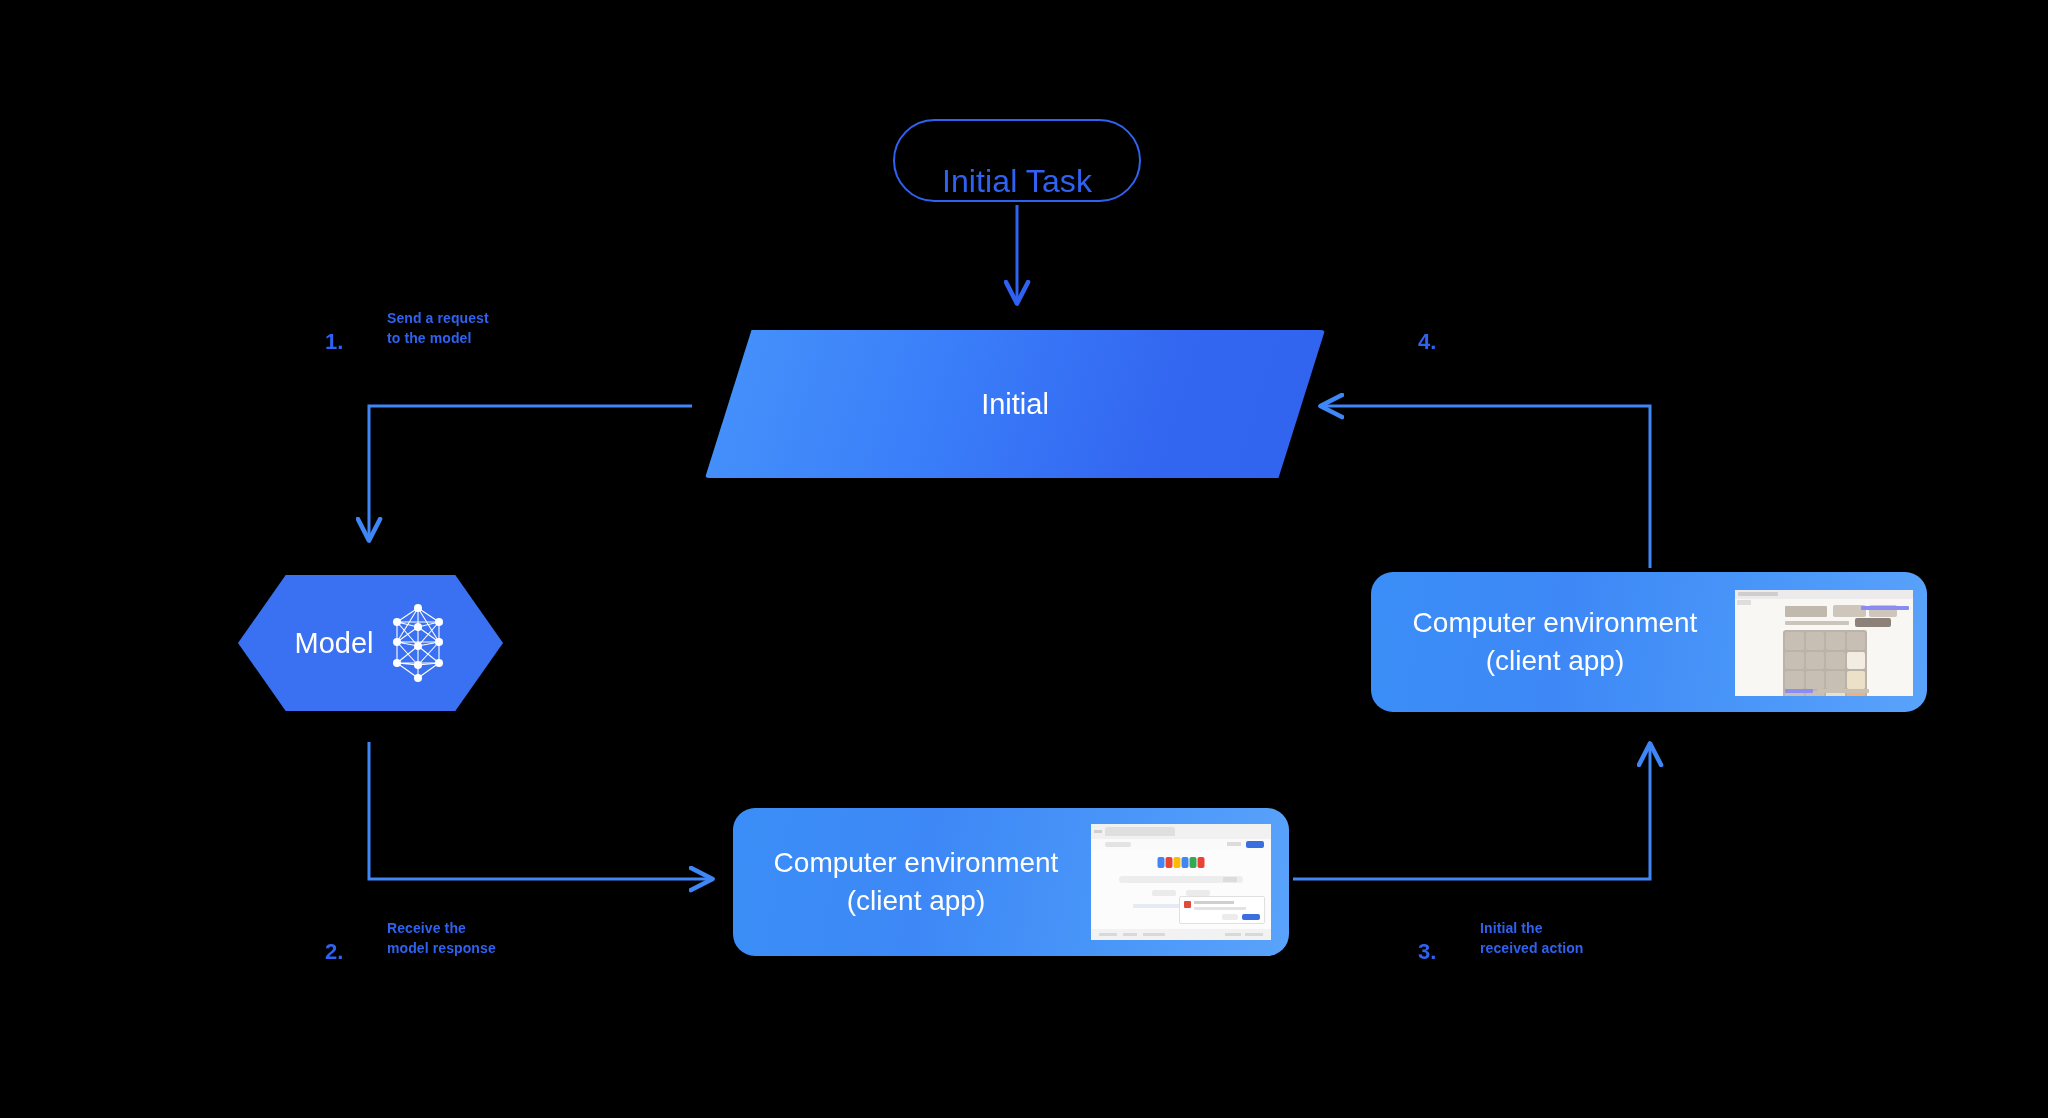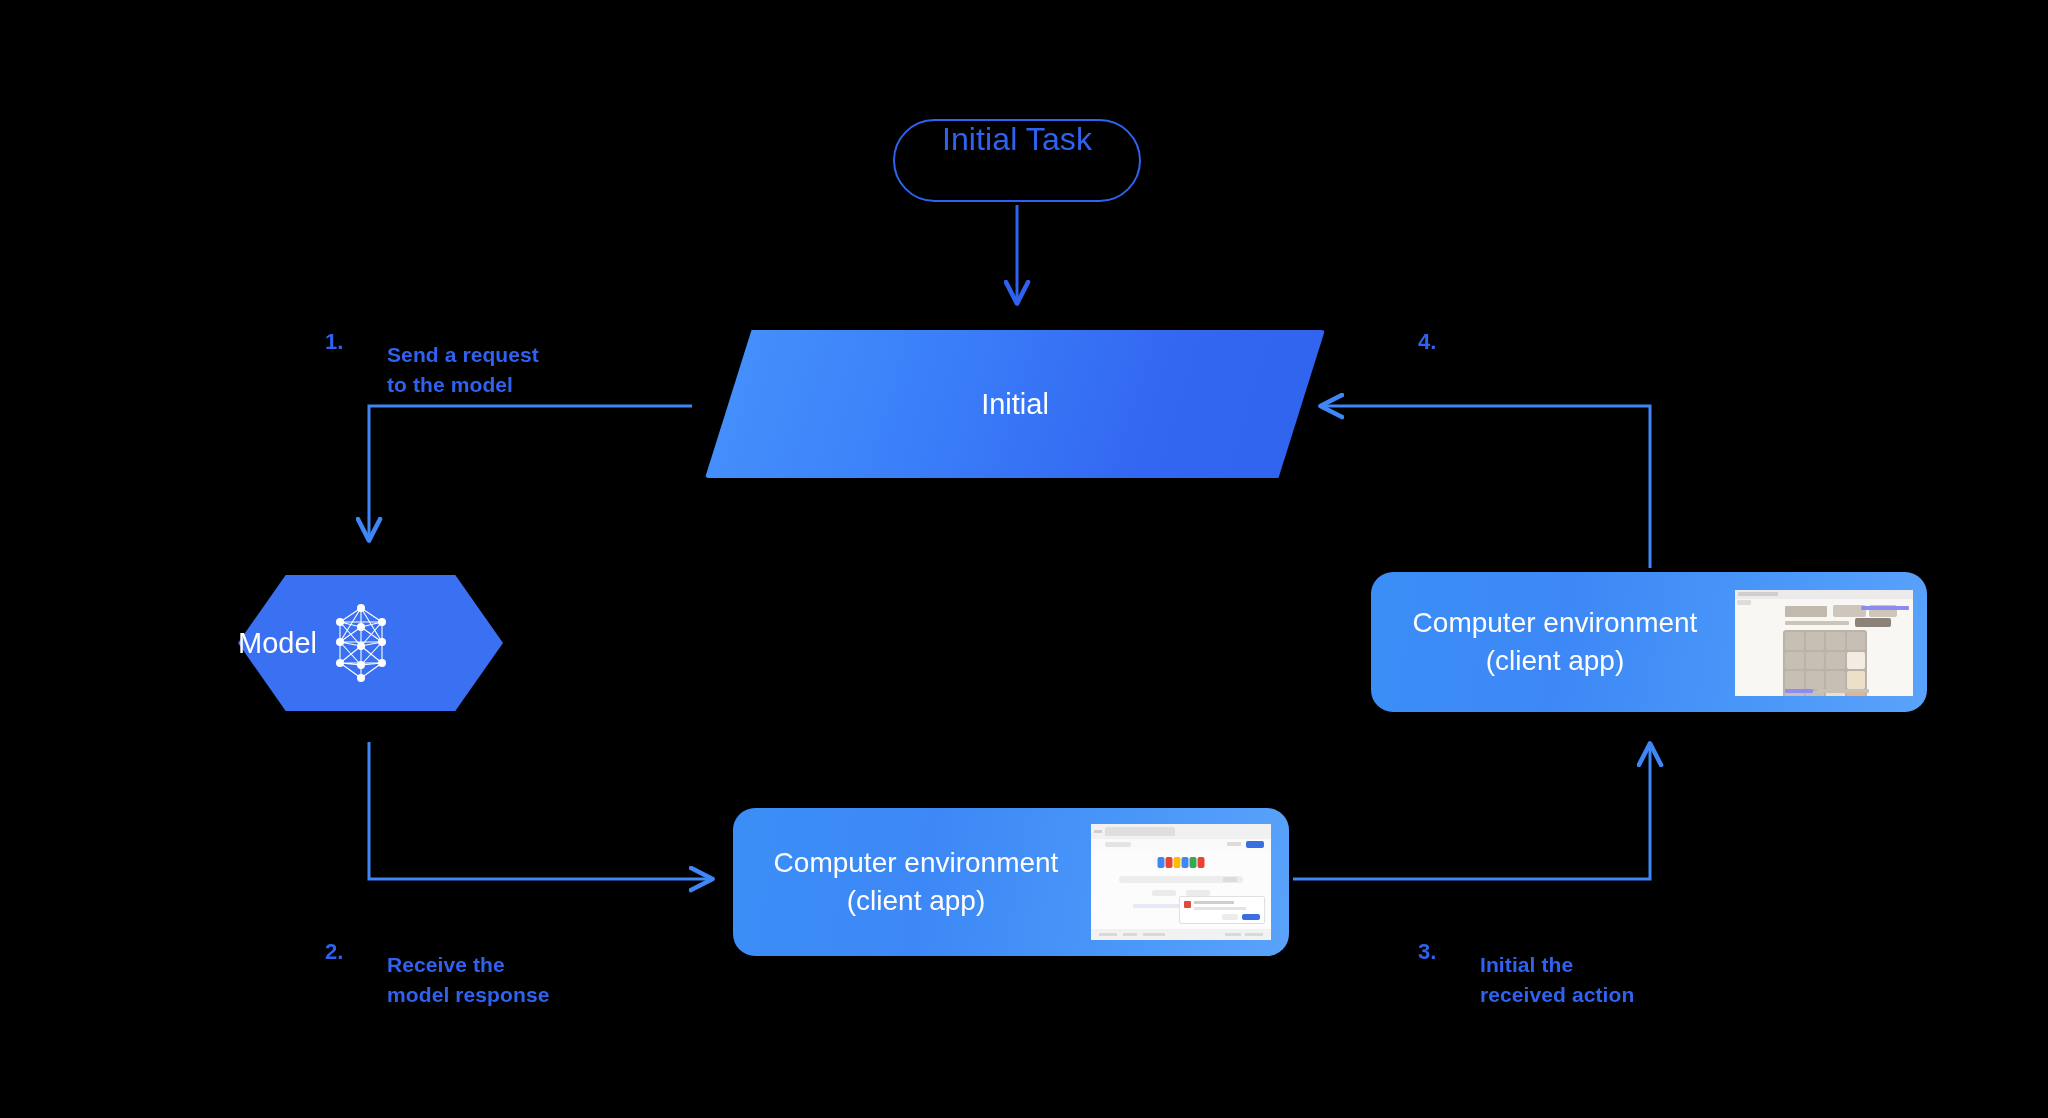--- a/index.html
+++ b/index.html
@@ -8,21 +8,21 @@
     font-family:"Liberation Sans","DejaVu Sans",sans-serif;
     -webkit-font-smoothing:antialiased;
   }
   .stage{position:absolute;inset:0;}
   .svg-layer{position:absolute;left:0;top:0;width:2048px;height:1118px;}
 
   
   .pill{
     position:absolute;left:893px;top:119px;width:248px;height:83px;
     border:2.6px solid #2f62f0;border-radius:46px;
-    display:flex;align-items:flex-start;justify-content:center;
+    display:flex;align-items:flex-end;justify-content:center;
     box-sizing:border-box;
   }
   .pill-label{
     color:#2f62f0;font-size:32px;letter-spacing:.1px;white-space:nowrap;
   }
 
   
   .para-wrap{position:absolute;left:705px;top:330px;width:620px;height:148px;}
   .para-shape{
     position:absolute;inset:0;
@@ -39,21 +39,21 @@
 
   
   .hex-wrap{position:absolute;left:238px;top:575px;width:265px;height:136px;}
   .hex-shape{
     position:absolute;inset:0;background:#3a70f2;
     -webkit-clip-path:polygon(18% 0%,82% 0%,100% 50%,82% 100%,18% 100%,0% 50%);
     clip-path:polygon(18% 0%,82% 0%,100% 50%,82% 100%,18% 100%,0% 50%);
   }
   .hex-inner{
     position:absolute;inset:0;display:flex;align-items:center;
-    gap:15px;
+    justify-content:center;gap:15px;
   }
   .hex-label{color:#fff;font-size:29px;line-height:1;}
   .nn-icon{width:58px;height:82px;display:block;}
 
   
   .card{
     position:absolute;border-radius:22px;overflow:hidden;
     background:linear-gradient(100deg,#3b8ef7 0%,#3d88f6 35%,#4a97f9 70%,#5aa3fb 100%);
   }
   .card-right{left:1371px;top:572px;width:556px;height:140px;}
@@ -115,22 +115,22 @@
   .gfoot{position:absolute;left:0;bottom:0;width:100%;height:11px;background:#f2f2f2;}
   .gfoot .f{position:absolute;top:4px;height:3px;background:#d9d9d9;}
 
   
   .step{position:absolute;display:flex;align-items:flex-start;}
   .step-num{
     color:#2f62f0;font-weight:bold;font-size:22px;line-height:1.45;
     width:62px;flex:none;padding-top:18px;
   }
   .step-text{
-    color:#2f62f0;font-weight:bold;font-size:21px;line-height:1.45;
-    white-space:pre-line;letter-spacing:.1px;margin-top:32px;
+    color:#2f62f0;font-weight:bold;font-size:14px;line-height:1.45;
+    white-space:pre-line;letter-spacing:.1px;
   }
   .step-1{left:325px;top:308px;}
   .step-4{left:1418px;top:308px;}
   .step-2{left:325px;top:918px;}
   .step-3{left:1418px;top:918px;}
 </style>
 </head>
 <body>
 
 <div class="stage">

